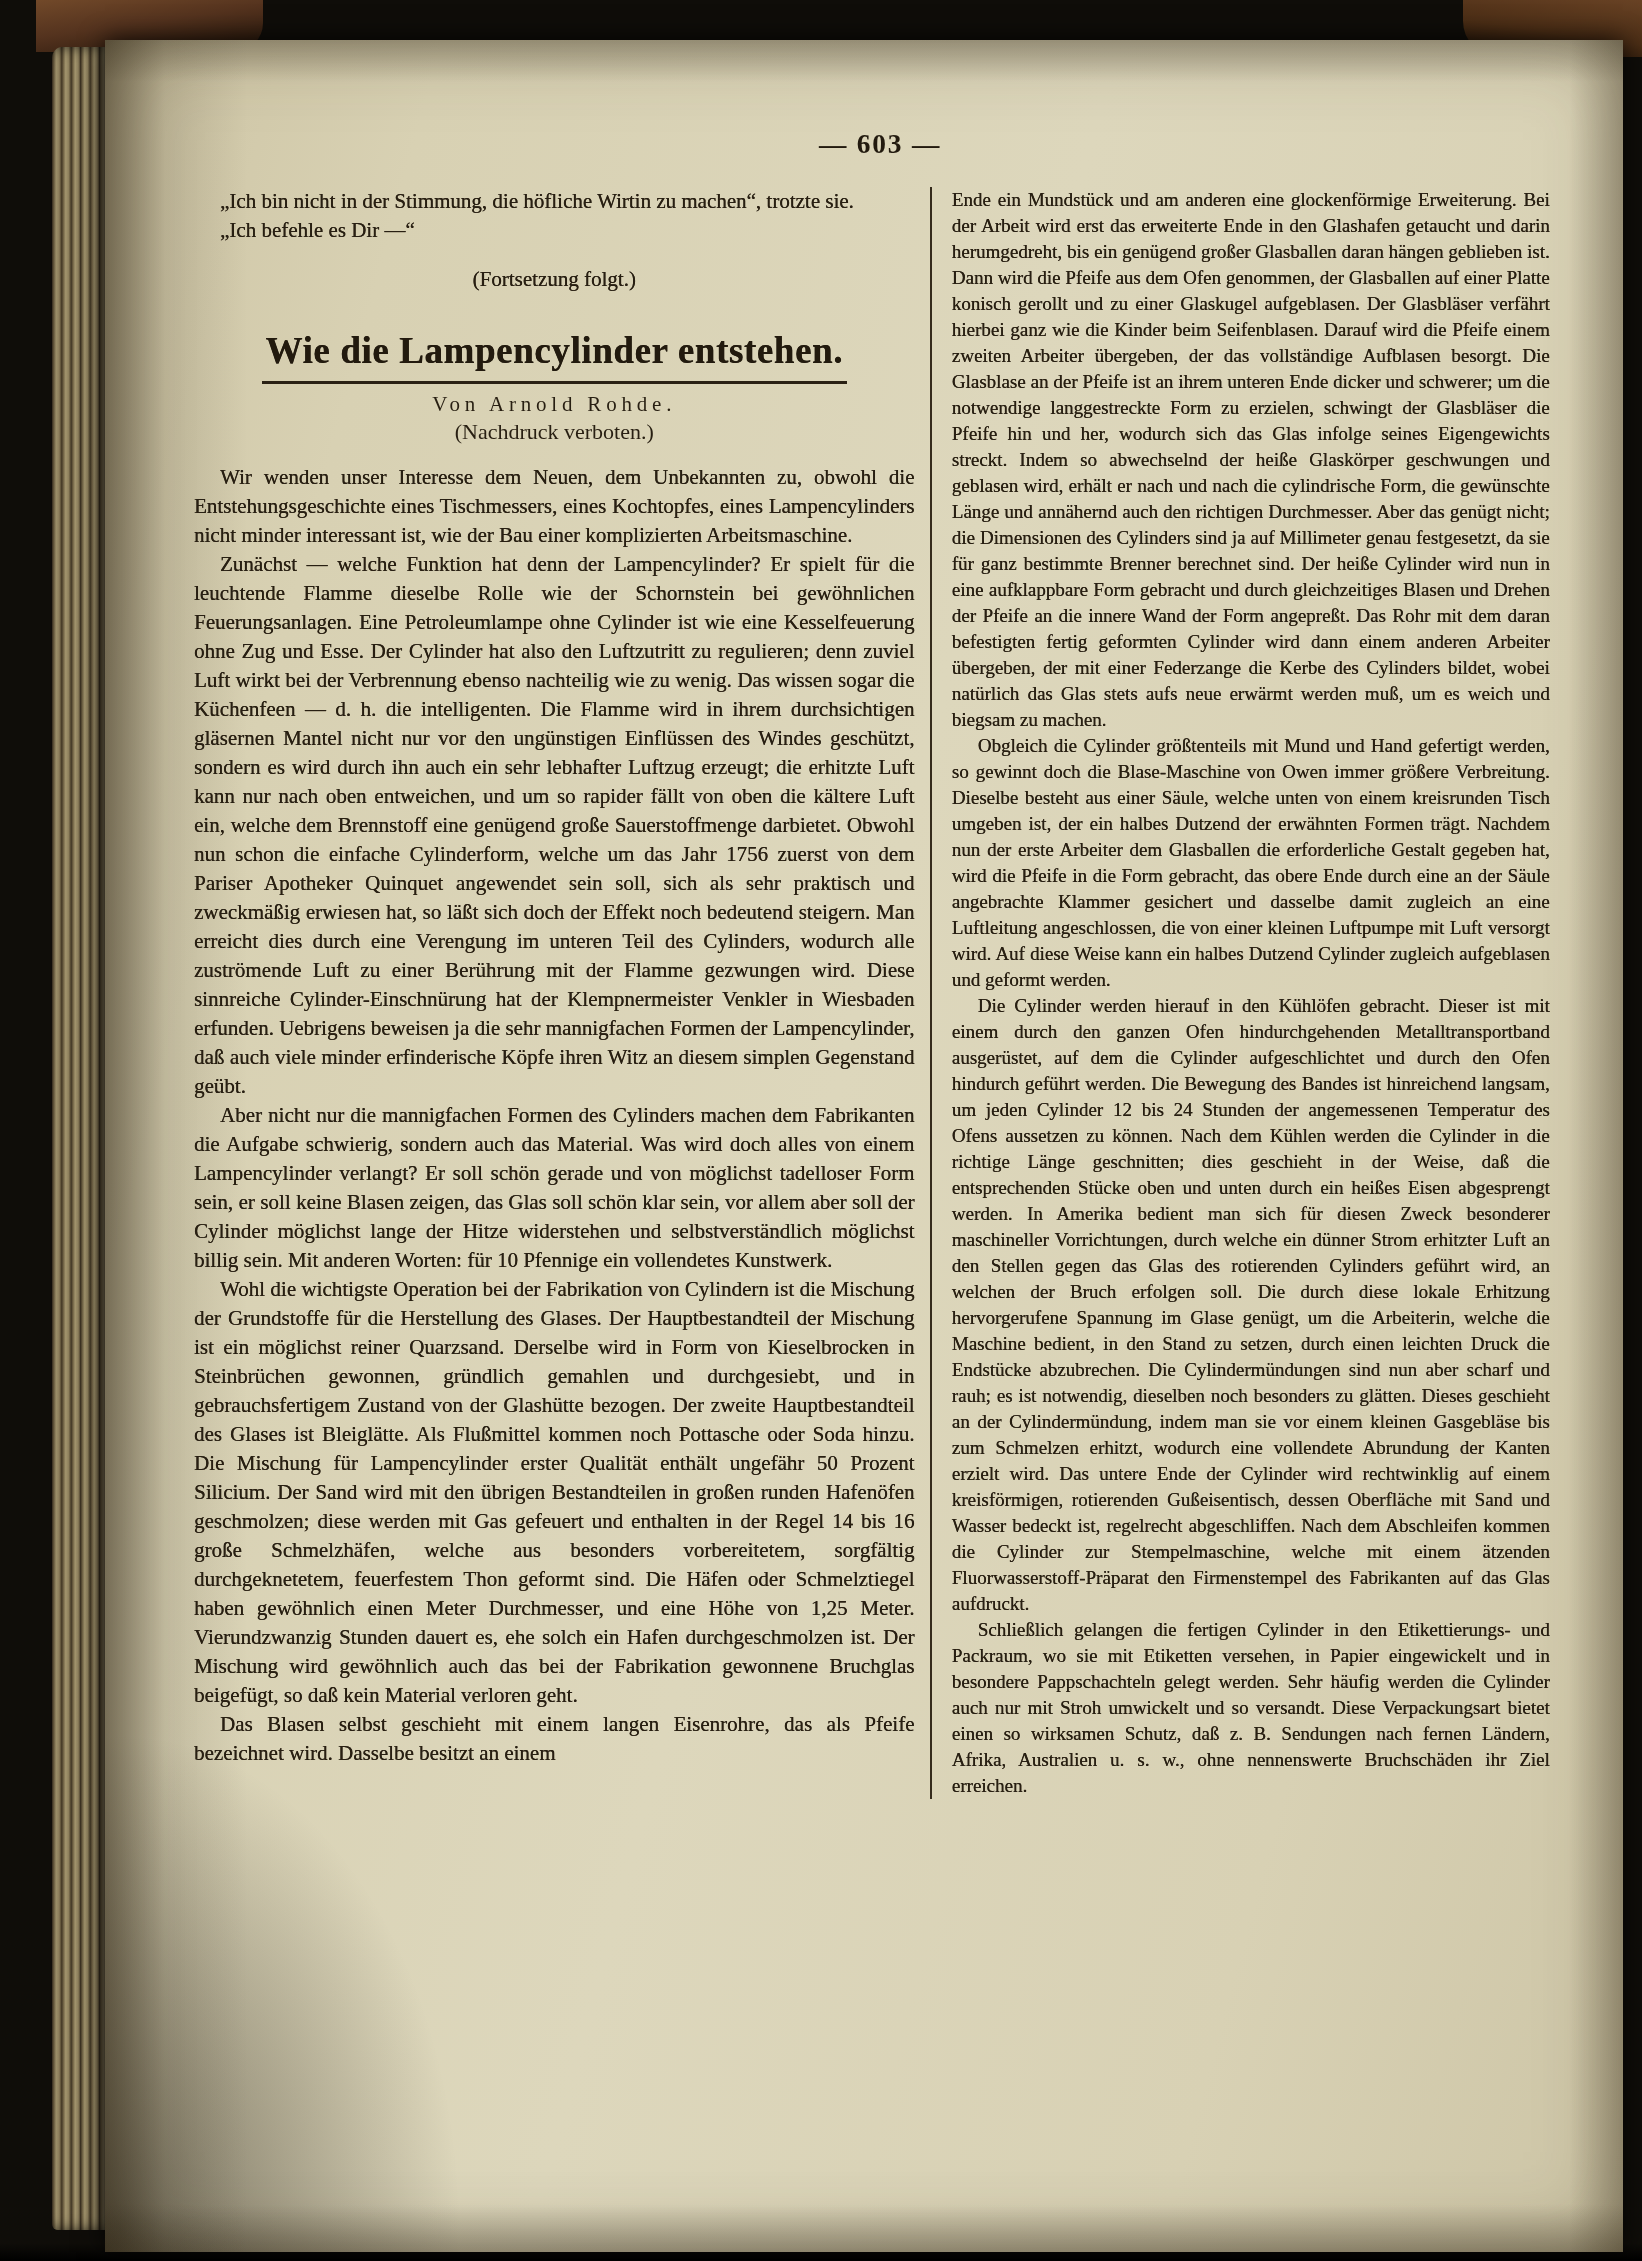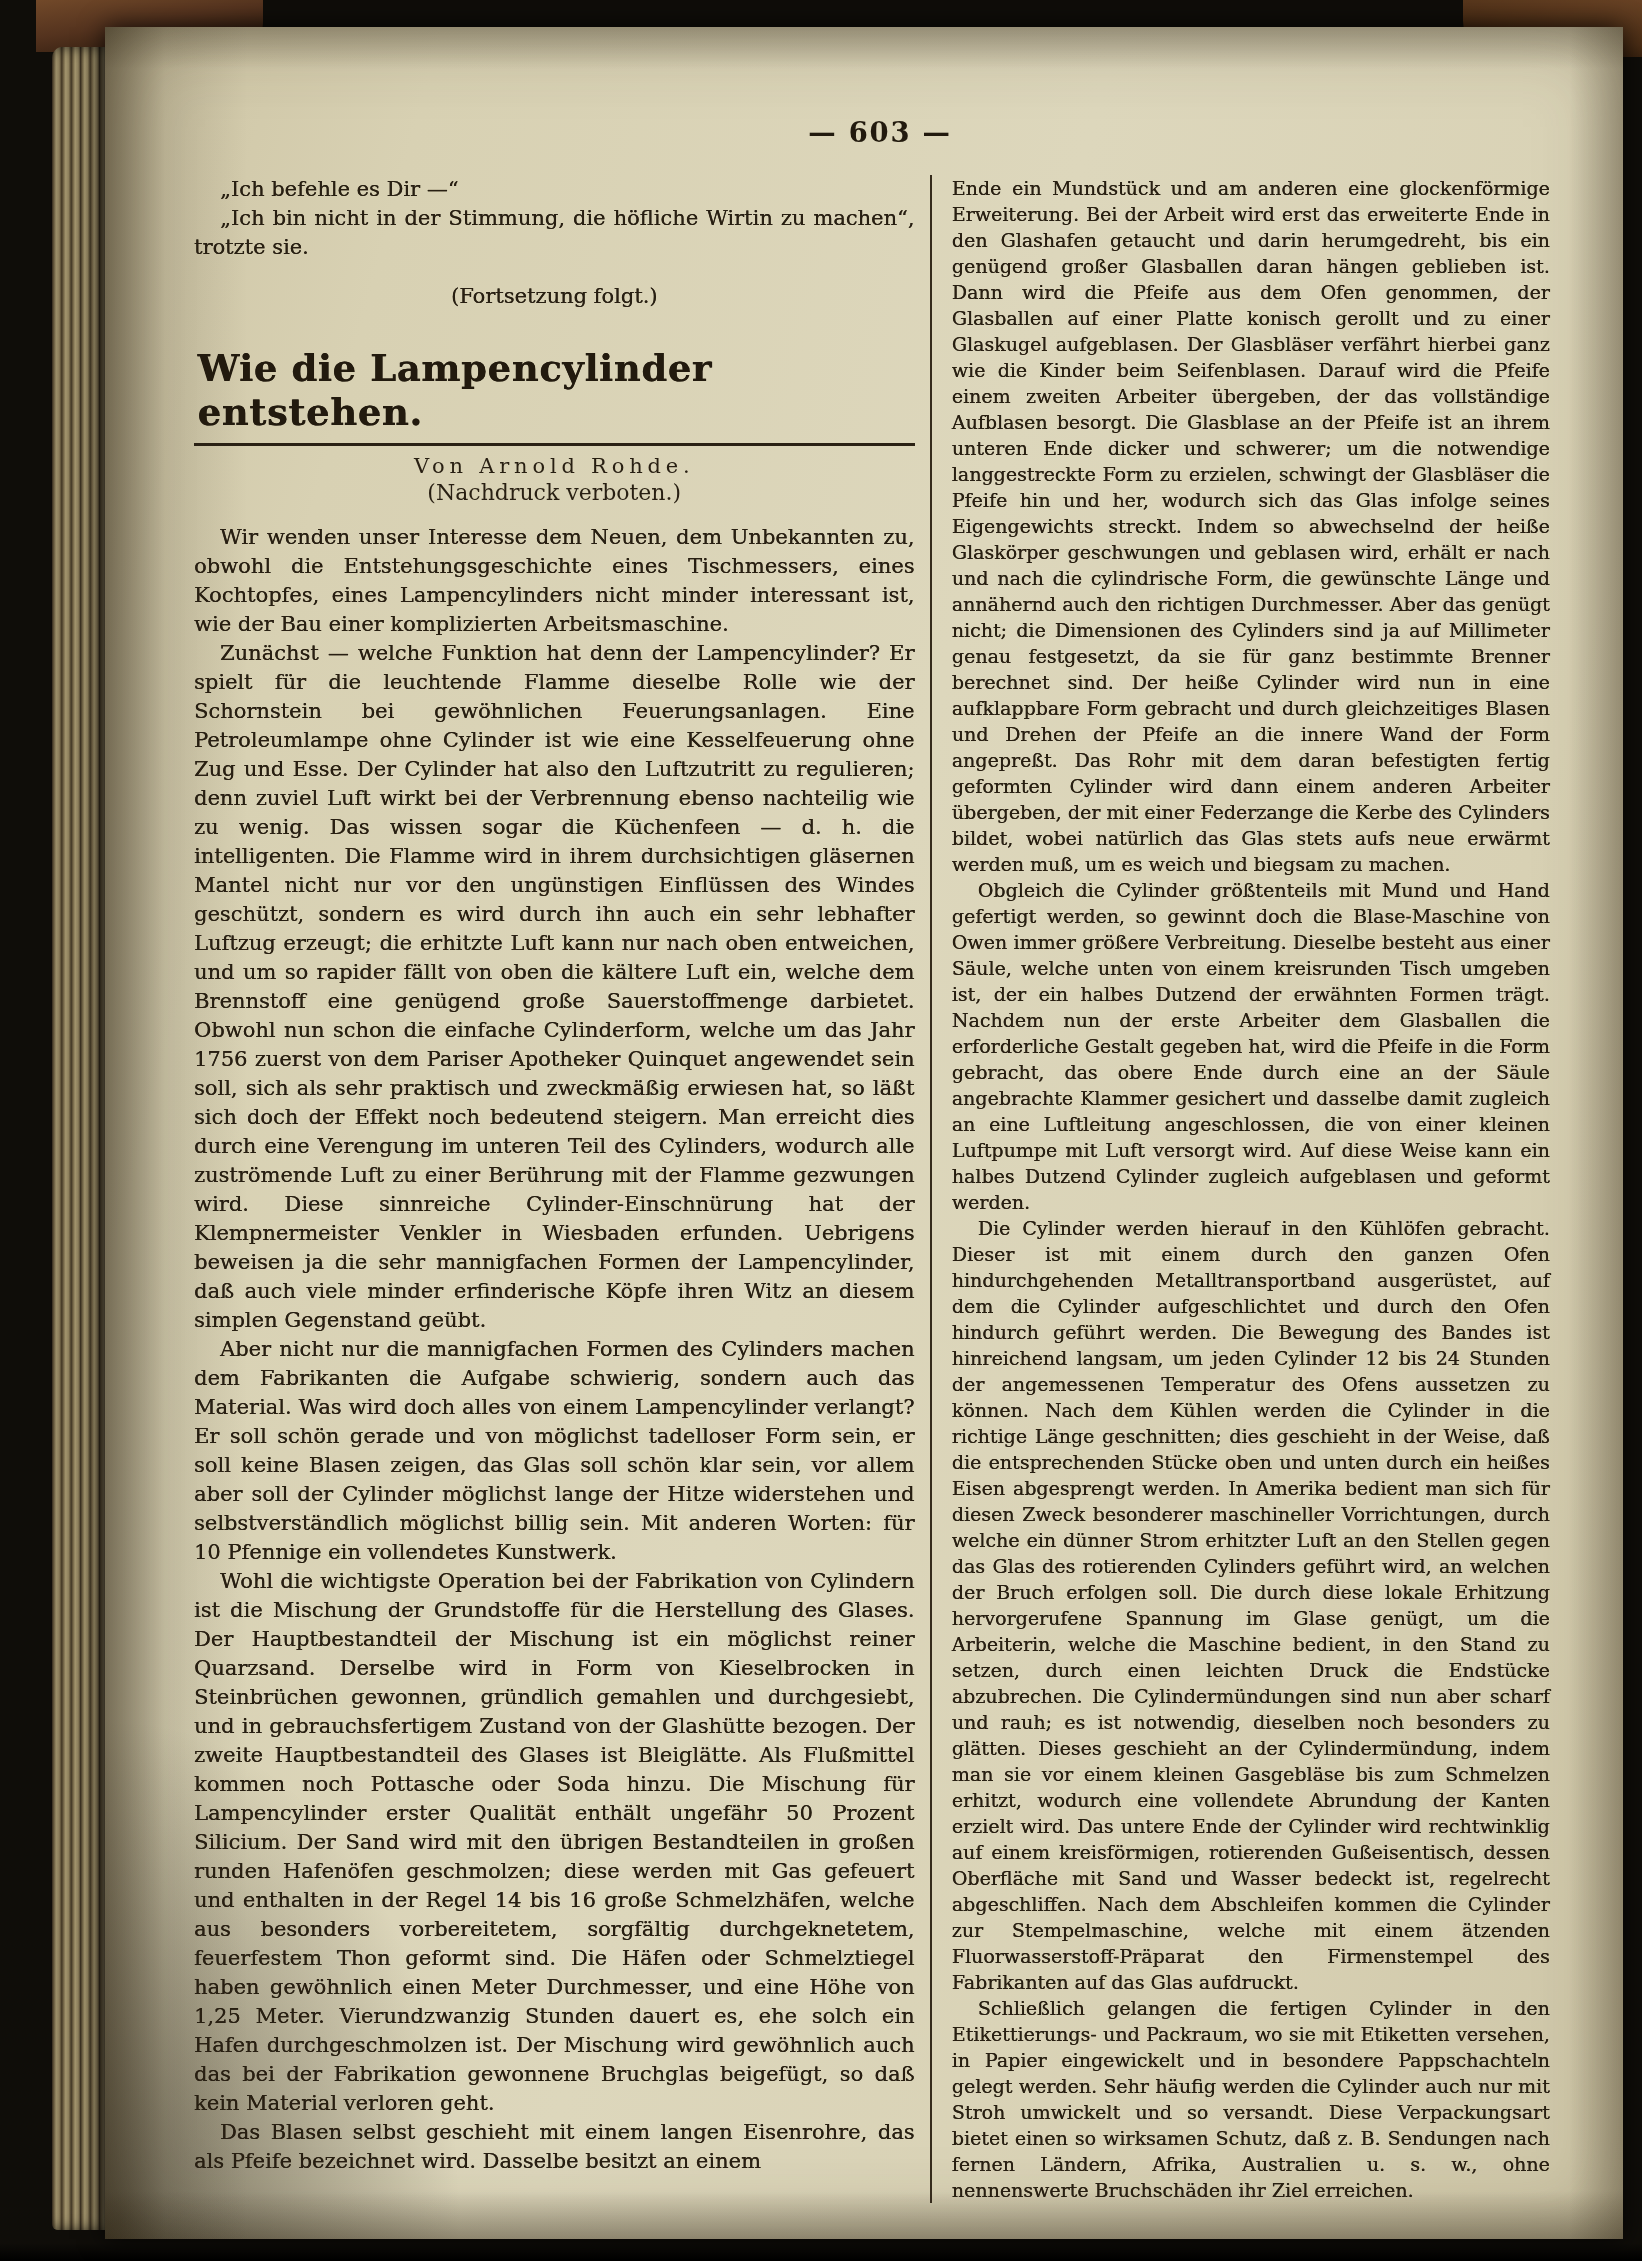--- a/index.html
+++ b/index.html
@@ -27,24 +27,25 @@
   }
   .page-edges {
     position:absolute; left:52px; top:47px; width:57px; height:2183px;
     background:repeating-linear-gradient(90deg,
       #3b3122 0px, #6d5f42 1.8px, #a3956e 4.2px, #8d7f5c 7.2px, #4a3e2a 9.5px);
     border-radius:10.7px 0 0 6px;
     box-shadow: -6px 0 14.3px rgba(0,0,0,.7) inset;
   }
   
   .paper {
-    position:absolute; left:105px; top:27px; width:1518px; height:2212px;
+    position:absolute; left:105px; top:40px; width:1518px; height:2212px;
     background:linear-gradient(105deg, #cdc4a4 0%, #d8d1b3 16%, #ddd7bc 48%, #d8d1b4 78%, #cdc5a6 100%);
     box-shadow: inset 0 0 83px rgba(60,45,20,.38), 0 0 24px rgba(0,0,0,.8);
     overflow:hidden;
+    font-family:Liberation Serif, serif;
   }
   .paper::before {
     content:""; position:absolute; inset:0; pointer-events:none;
     background:
       linear-gradient(90deg, rgba(35,25,8,.45) 0px, rgba(35,25,8,.12) 60px, rgba(0,0,0,0) 143px),
       linear-gradient(270deg, rgba(35,25,8,.25) 0px, rgba(0,0,0,0) 54px),
       linear-gradient(0deg, rgba(30,22,8,.30) 0px, rgba(0,0,0,0) 48px),
       linear-gradient(180deg, rgba(30,22,8,.25) 0px, rgba(0,0,0,0) 42px),
       radial-gradient(ellipse at 1% 99%, rgba(20,14,5,.5), rgba(0,0,0,0) 16%);
   }
@@ -95,22 +96,22 @@
 <div class="bottom-strip"></div>
 
 <div class="paper">
   <div class="content">
 
     <div class="page-number">— 603 —</div>
 
     <div class="columns">
 
       <div class="col-left">
+        <p>„Ich bin nicht in der Stimmung, die höfliche Wirtin zu machen“, trotzte sie.</p>
         <p>„Ich befehle es Dir —“</p>
-        <p>„Ich bin nicht in der Stimmung, die höfliche Wirtin zu machen“, trotzte sie.</p>
         <p class="center continuation">(Fortsetzung folgt.)</p>
 
         <h1 class="article-title">Wie die Lampencylinder entstehen.</h1>
         <div class="byline">Von Arnold Rohde.</div>
         <div class="notice">(Nachdruck verboten.)</div>
 
         <p>Wir wenden unser Interesse dem Neuen, dem Unbekannten zu, obwohl die Entstehungsgeschichte eines Tischmessers, eines Kochtopfes, eines Lampencylinders nicht minder interessant ist, wie der Bau einer komplizierten Arbeitsmaschine.</p>
         <p>Zunächst — welche Funktion hat denn der Lampencylinder? Er spielt für die leuchtende Flamme dieselbe Rolle wie der Schornstein bei gewöhnlichen Feuerungsanlagen. Eine Petroleumlampe ohne Cylinder ist wie eine Kesselfeuerung ohne Zug und Esse. Der Cylinder hat also den Luftzutritt zu regulieren; denn zuviel Luft wirkt bei der Verbrennung ebenso nachteilig wie zu wenig. Das wissen sogar die Küchenfeen — d. h. die intelligenten. Die Flamme wird in ihrem durchsichtigen gläsernen Mantel nicht nur vor den ungünstigen Einflüssen des Windes geschützt, sondern es wird durch ihn auch ein sehr lebhafter Luftzug erzeugt; die erhitzte Luft kann nur nach oben entweichen, und um so rapider fällt von oben die kältere Luft ein, welche dem Brennstoff eine genügend große Sauerstoffmenge darbietet. Obwohl nun schon die einfache Cylinderform, welche um das Jahr 1756 zuerst von dem Pariser Apotheker Quinquet angewendet sein soll, sich als sehr praktisch und zweckmäßig erwiesen hat, so läßt sich doch der Effekt noch bedeutend steigern. Man erreicht dies durch eine Verengung im unteren Teil des Cylinders, wodurch alle zuströmende Luft zu einer Berührung mit der Flamme gezwungen wird. Diese sinnreiche Cylinder-Einschnürung hat der Klempnermeister Venkler in Wiesbaden erfunden. Uebrigens beweisen ja die sehr mannigfachen Formen der Lampencylinder, daß auch viele minder erfinderische Köpfe ihren Witz an diesem simplen Gegenstand geübt.</p>
         <p>Aber nicht nur die mannigfachen Formen des Cylinders machen dem Fabrikanten die Aufgabe schwierig, sondern auch das Material. Was wird doch alles von einem Lampencylinder verlangt? Er soll schön gerade und von möglichst tadelloser Form sein, er soll keine Blasen zeigen, das Glas soll schön klar sein, vor allem aber soll der Cylinder möglichst lange der Hitze widerstehen und selbstverständlich möglichst billig sein. Mit anderen Worten: für 10 Pfennige ein vollendetes Kunstwerk.</p>
         <p>Wohl die wichtigste Operation bei der Fabrikation von Cylindern ist die Mischung der Grundstoffe für die Herstellung des Glases. Der Hauptbestandteil der Mischung ist ein möglichst reiner Quarzsand. Derselbe wird in Form von Kieselbrocken in Steinbrüchen gewonnen, gründlich gemahlen und durchgesiebt, und in gebrauchsfertigem Zustand von der Glashütte bezogen. Der zweite Hauptbestandteil des Glases ist Bleiglätte. Als Flußmittel kommen noch Pottasche oder Soda hinzu. Die Mischung für Lampencylinder erster Qualität enthält ungefähr 50 Prozent Silicium. Der Sand wird mit den übrigen Bestandteilen in großen runden Hafenöfen geschmolzen; diese werden mit Gas gefeuert und enthalten in der Regel 14 bis 16 große Schmelzhäfen, welche aus besonders vorbereitetem, sorgfältig durchgeknetetem, feuerfestem Thon geformt sind. Die Häfen oder Schmelztiegel haben gewöhnlich einen Meter Durchmesser, und eine Höhe von 1,25 Meter. Vierundzwanzig Stunden dauert es, ehe solch ein Hafen durchgeschmolzen ist. Der Mischung wird gewöhnlich auch das bei der Fabrikation gewonnene Bruchglas beigefügt, so daß kein Material verloren geht.</p>

